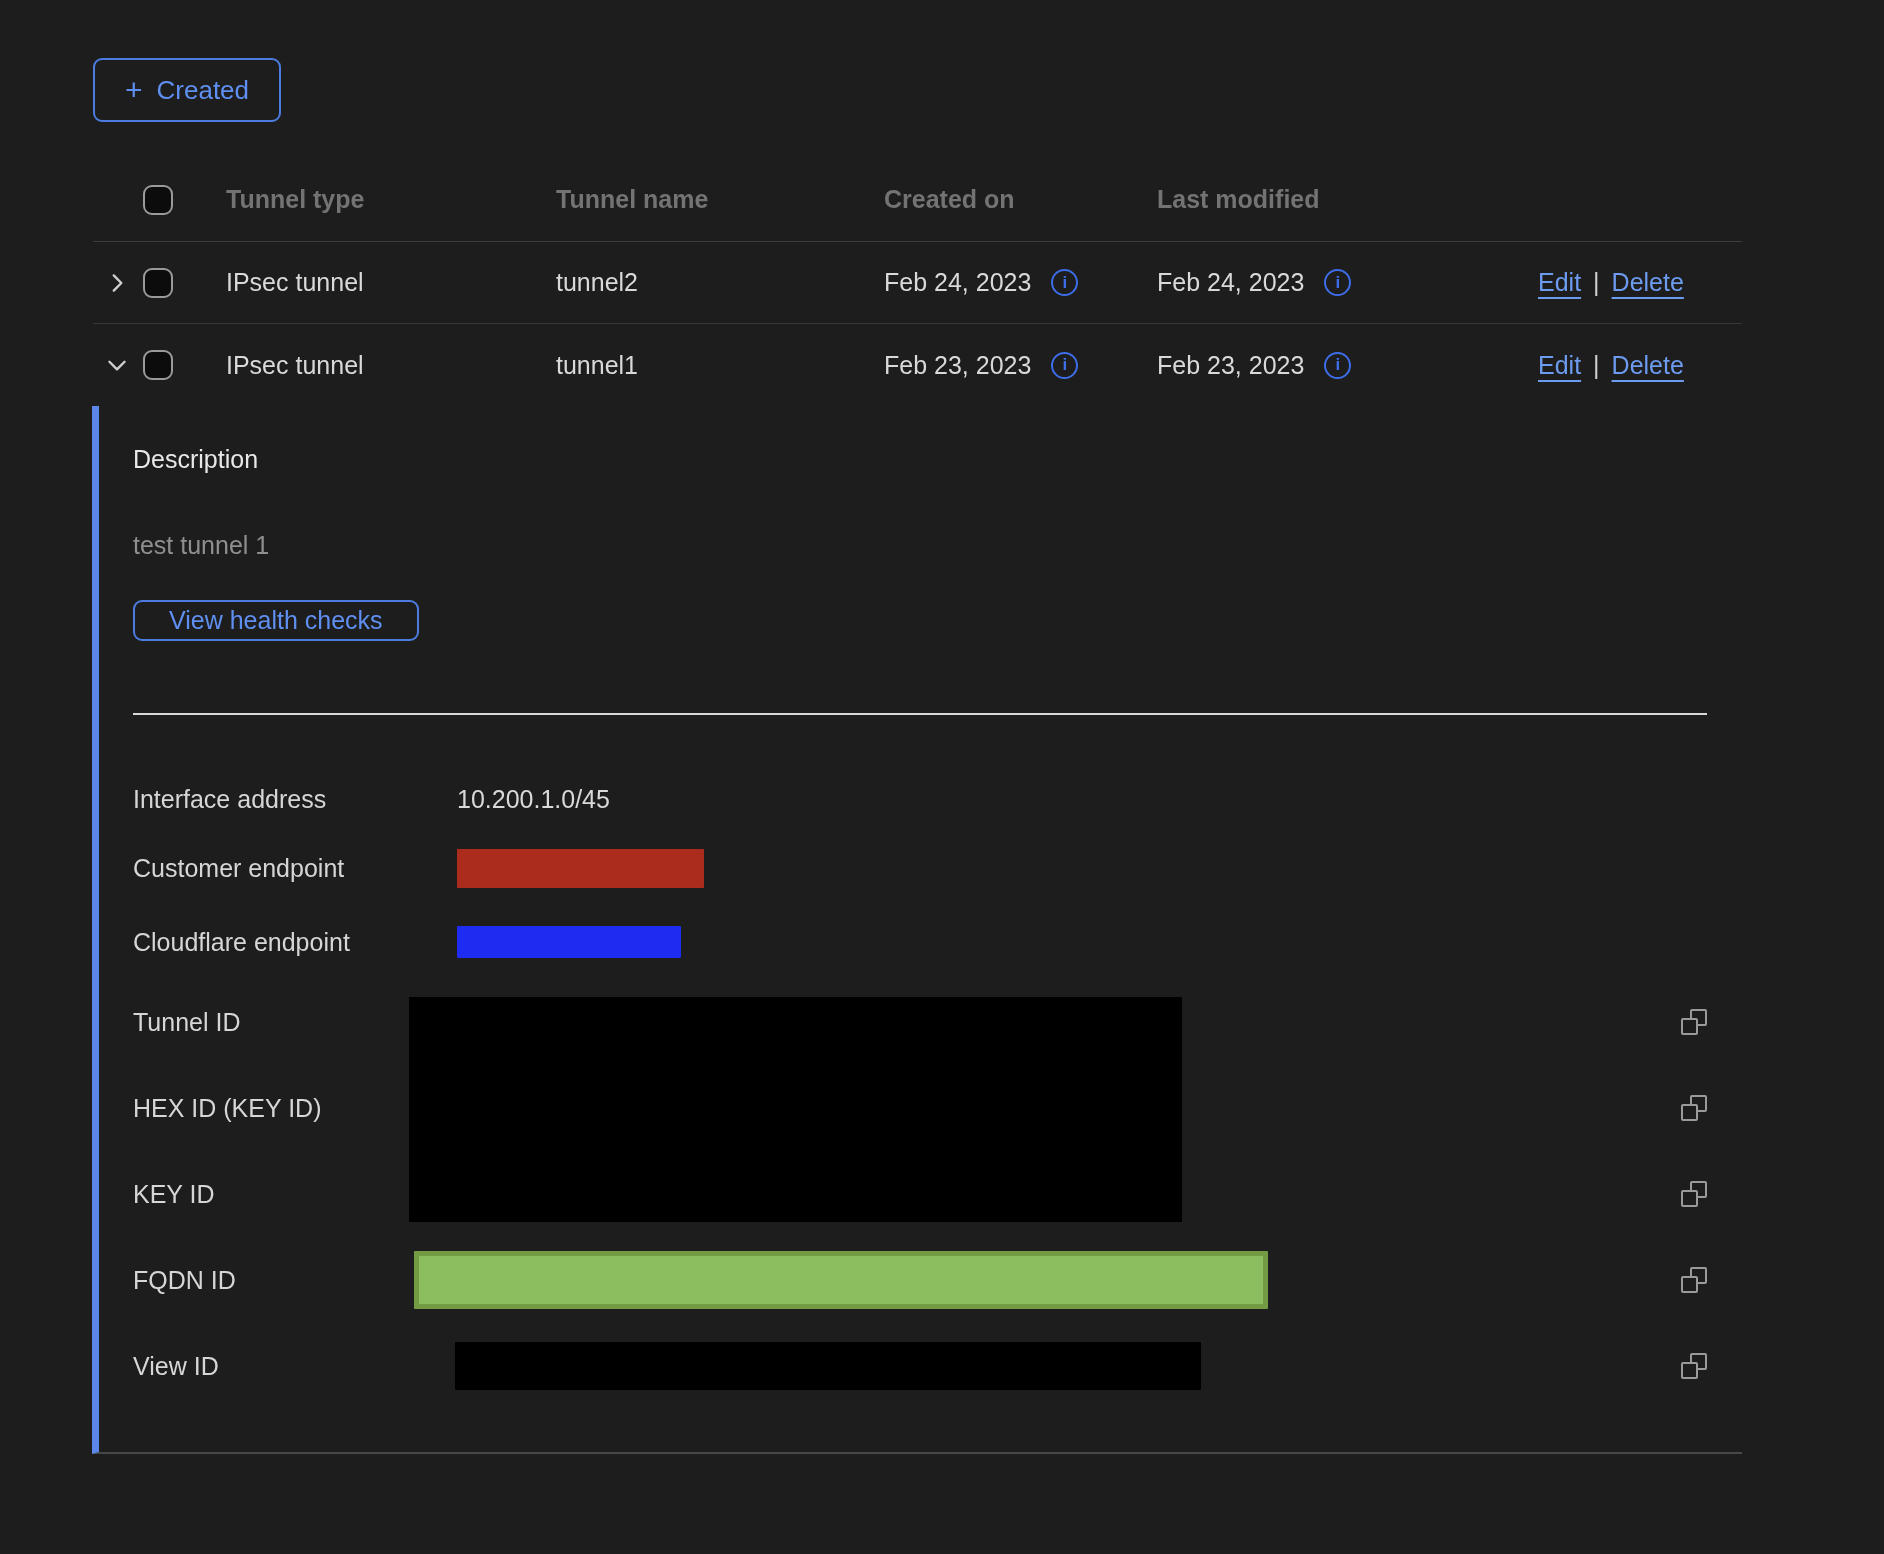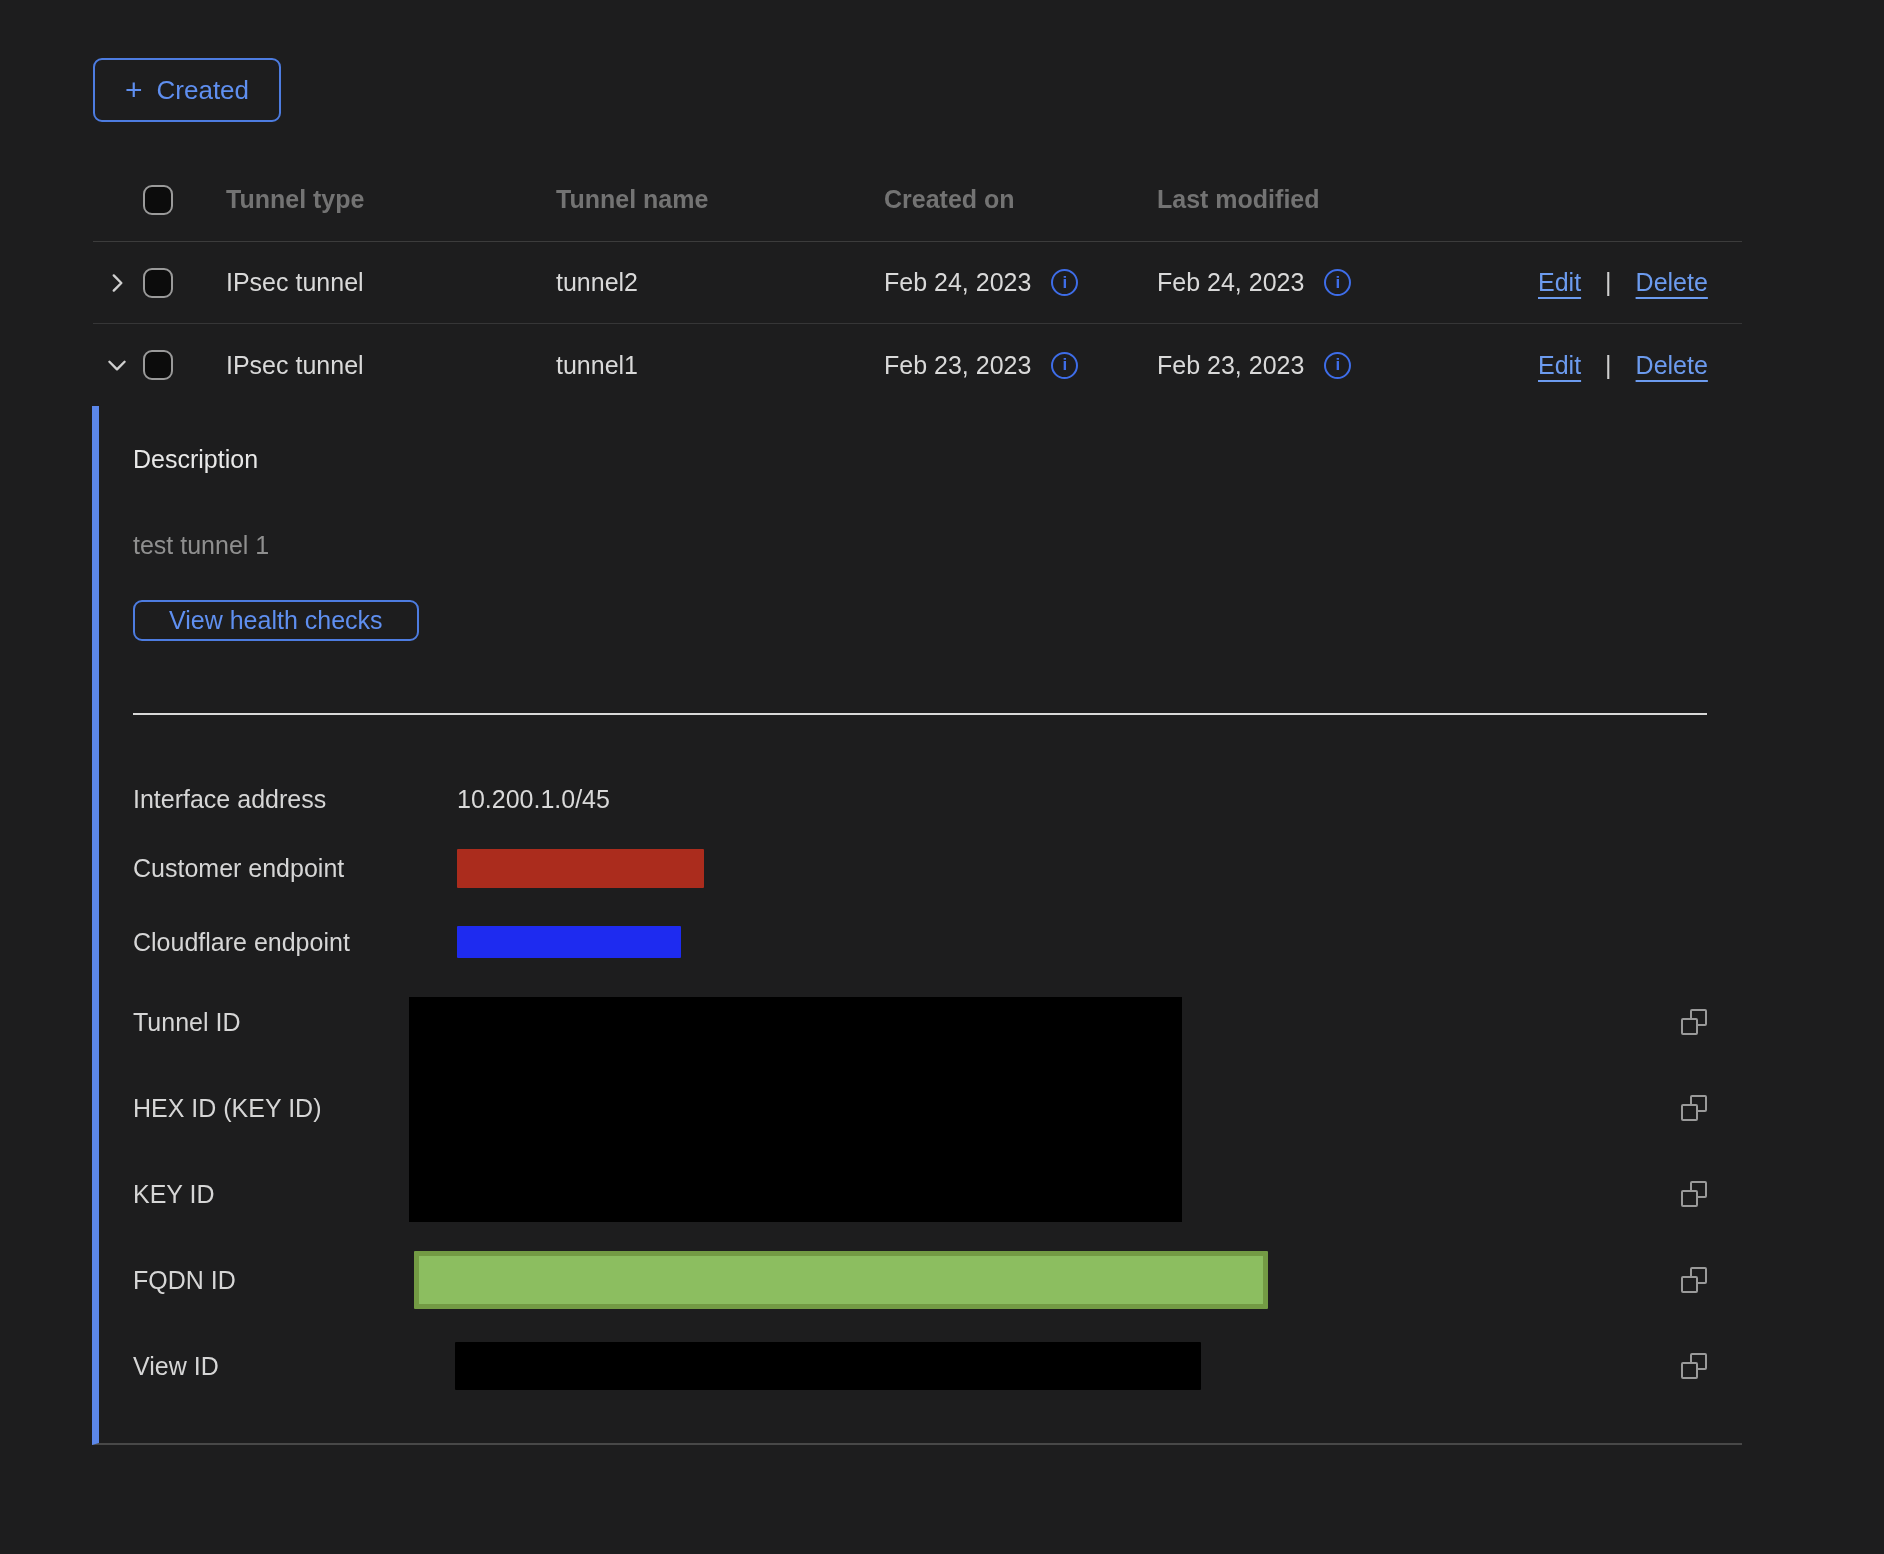--- a/index.html
+++ b/index.html
@@ -40,30 +40,30 @@
   }
   .chev { width:26px; height:26px; margin-left:11px; cursor:pointer; display:block; }
 
   .datecell { display:flex; align-items:center; }
   .info-icon {
     width:27px; height:27px; margin-left:20px; border-radius:50%;
     border:2px solid #3e6de8; color:#3e6de8;
     display:flex; align-items:center; justify-content:center;
     font-size:17px; font-weight:bold; cursor:pointer; flex:0 0 auto;
   }
-  .actions { display:flex; align-items:center; gap:24px; }
+  .actions { display:flex; align-items:center; gap:12px; }
   .link { color:#6c9bef; text-decoration:underline; text-underline-offset:6px; cursor:pointer; font-size:25px; }
   .pipe { color:#cfcfcf; font-size:25px; }
 
   
   .detail-panel {
     width:1650px; margin-left:-1px;
     border-left:7px solid #5b87ea;
     border-bottom:2px solid #484848;
-    padding:38px 0 34px 34px;
+    padding:38px 0 43px 34px;
   }
   .desc-label { font-size:25px; color:#e8e8e8; line-height:30px; }
   .desc-value { font-size:25px; color:#8f8f8f; line-height:30px; margin-top:56px; }
   .health-btn {
     margin-top:40px; height:41px; padding:0 34px;
     background:transparent; border:2px solid #4d7ce0; border-radius:9px;
     color:#5f8ff0; font-size:25px; font-family:"Liberation Sans", sans-serif; cursor:pointer;
   }
   .divider-light { width:1574px; height:2px; background:#d8d8d8; margin-top:72px; }
 

